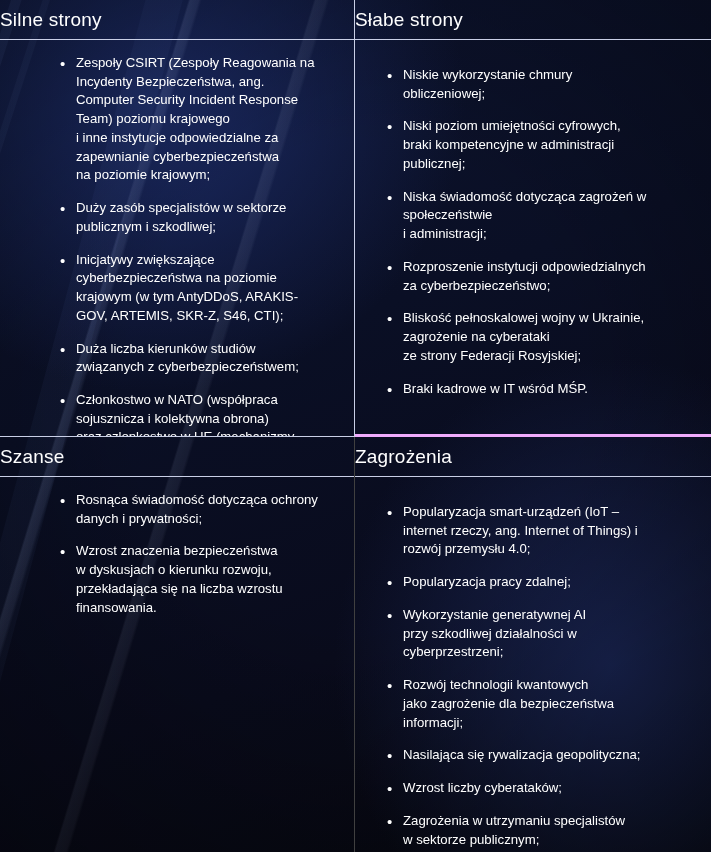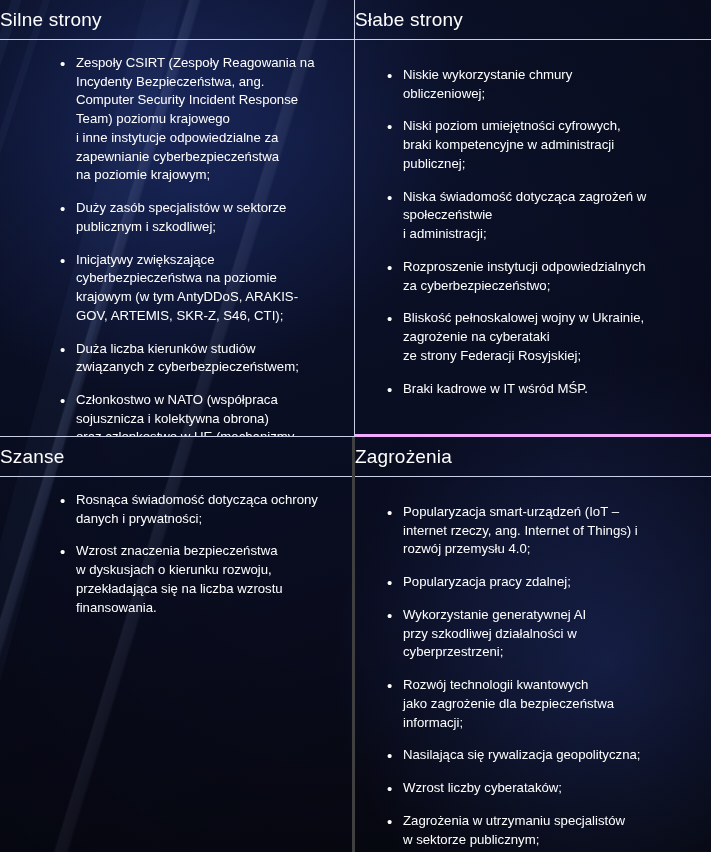--- a/index.html
+++ b/index.html
@@ -63,21 +63,21 @@
     box-sizing: border-box;
   }
   .quad {
     position: relative;
     box-sizing: border-box;
     overflow: hidden;
     padding: 0;
   }
   .q-tl { border-right: 1px solid #c9cfe6; border-bottom: 1px solid #c9cfe6; }
   .q-tr { border-bottom: 3px solid #f0abfc; }
-  .q-bl { border-right: 3px solid #404040; }
+  .q-bl { border-right: 1px solid #404040; }
   .q-br { }
 
   .quad-head {
     height: 40px;
     display: flex;
     align-items: center;
     justify-content: flex-start;
     border-bottom: 1px solid #c9cfe6;
     box-sizing: border-box;
   }

